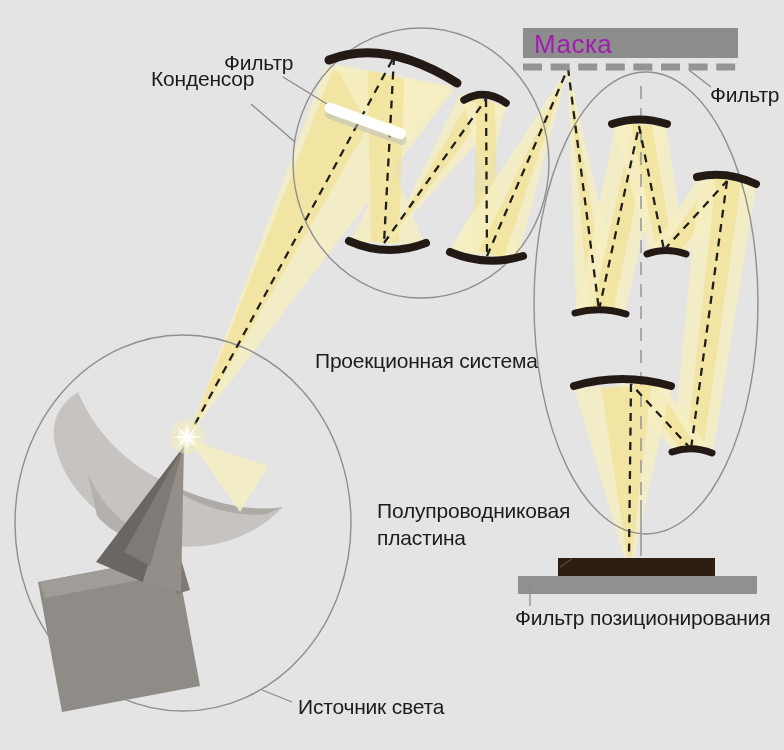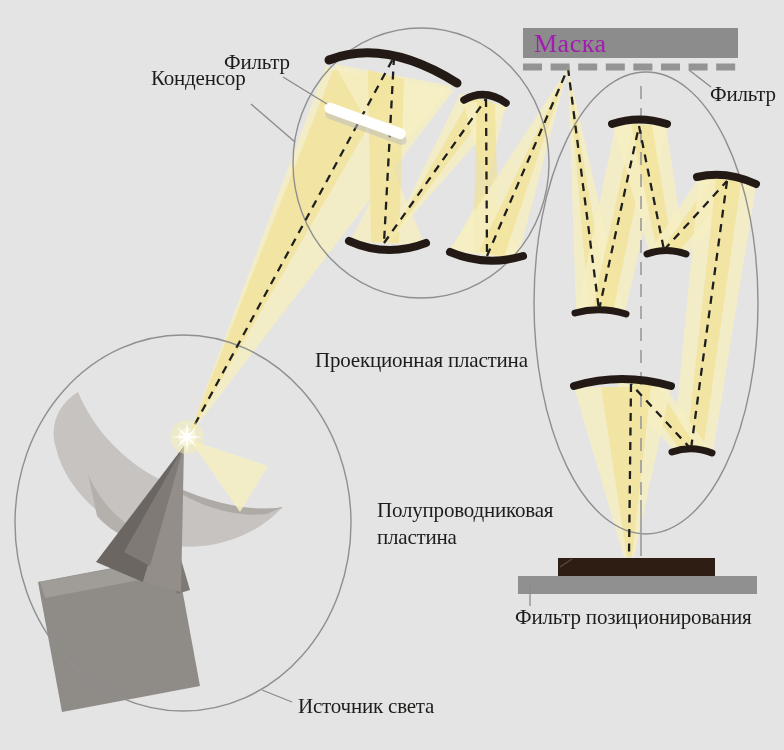--- a/index.html
+++ b/index.html
@@ -1,21 +1,21 @@
 <!DOCTYPE html>
 <html><head>
 <meta charset="utf-8">
 <style>
   html,body{margin:0;padding:0;}
   .stage{
     position:relative;
     width:784px;height:750px;
     background:#e4e4e4;
     overflow:hidden;
-    font-family:Liberation Serif, serif;
+    font-family:Liberation Sans, sans-serif;
   }
   .stage svg{position:absolute;left:0;top:0;}
   .label{
     position:absolute;
     font-size:21px;
     line-height:1.3;
     color:#1d1c1a;
     white-space:nowrap;
     letter-spacing:-0.2px;
   }
@@ -171,21 +171,21 @@
     <path class="leader" d="M 689 70 L 711 87"></path>
     <path class="leader" d="M 262 690 L 292 702"></path>
     <path class="leader" d="M 530 584 L 530 606"></path>
   </g>
 </svg>
 
 <div class="label" style="left:224px;top:49px;">Фильтр</div>
 <div class="label" style="left:151px;top:65px;">Конденсор</div>
 <div class="mask-label" style="left:534px;top:29px;">Маска</div>
 <div class="label" style="left:710px;top:81px;">Фильтр</div>
-<div class="label" style="left:315px;top:347px;">Проекционная пластина</div>
+<div class="label" style="left:315px;top:347px;">Проекционная система</div>
 
 <div class="label" style="left:298px;top:693px;">Источник света</div>
 
 <div class="label two-line" style="left:377px;top:497px;">
   <span>Полупроводниковая</span><br>
   <span>пластина</span>
 </div>
 <div class="label" style="left:515px;top:604px;">Фильтр позиционирования</div>
 
 </div>

